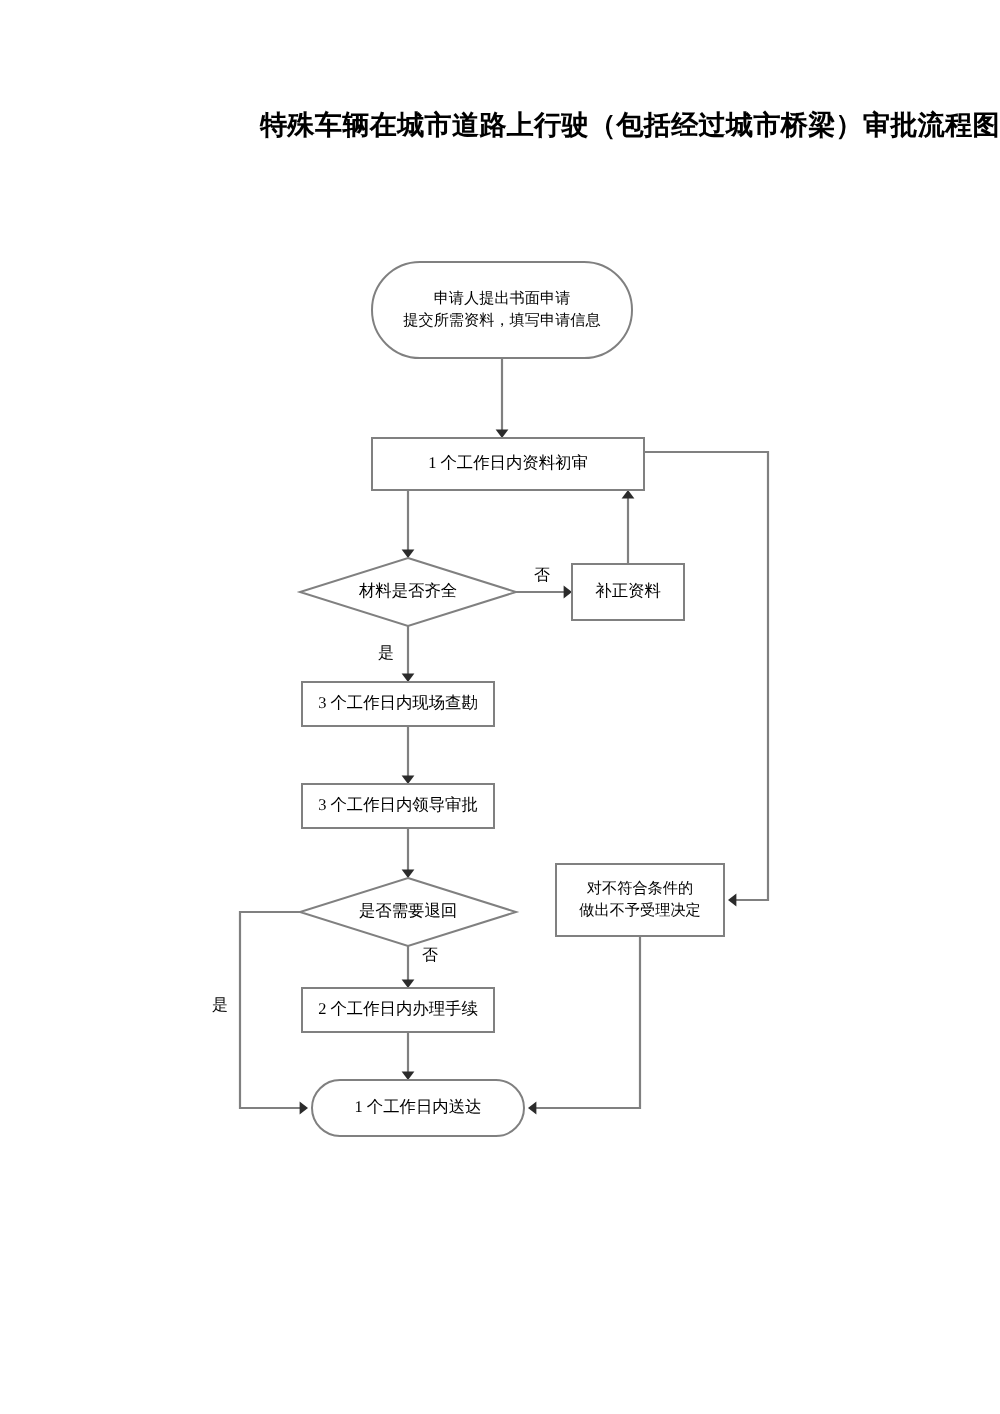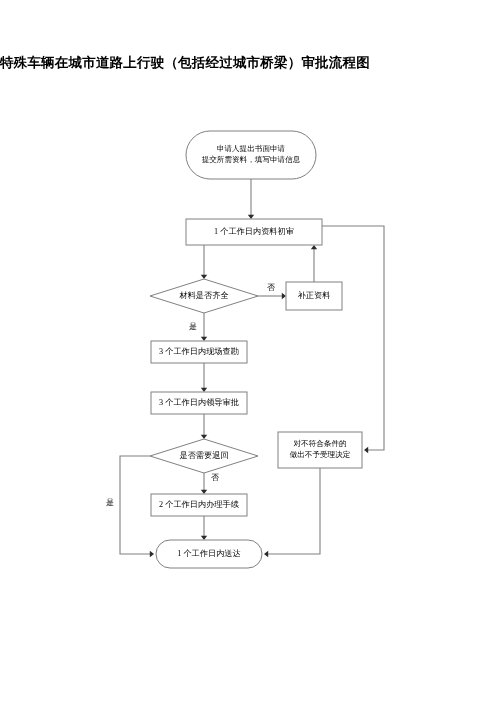--- a/index.html
+++ b/index.html
@@ -18,21 +18,21 @@
     width: 500px;
     height: 707px;
     position: relative;
     background: #ffffff;
   }
   #chart-title {
     position: absolute;
     top: 54px;
     left: 0;
     width: 500px;
-    text-align: left;
+    text-align: right;
     font-size: 13.5px;
     font-weight: bold;
     letter-spacing: 0.2px;
     color: #000000;
     font-family: "Liberation Serif", "DejaVu Serif", serif;
   }
   #flow-svg {
     position: absolute;
     top: 0;
     left: 0;

